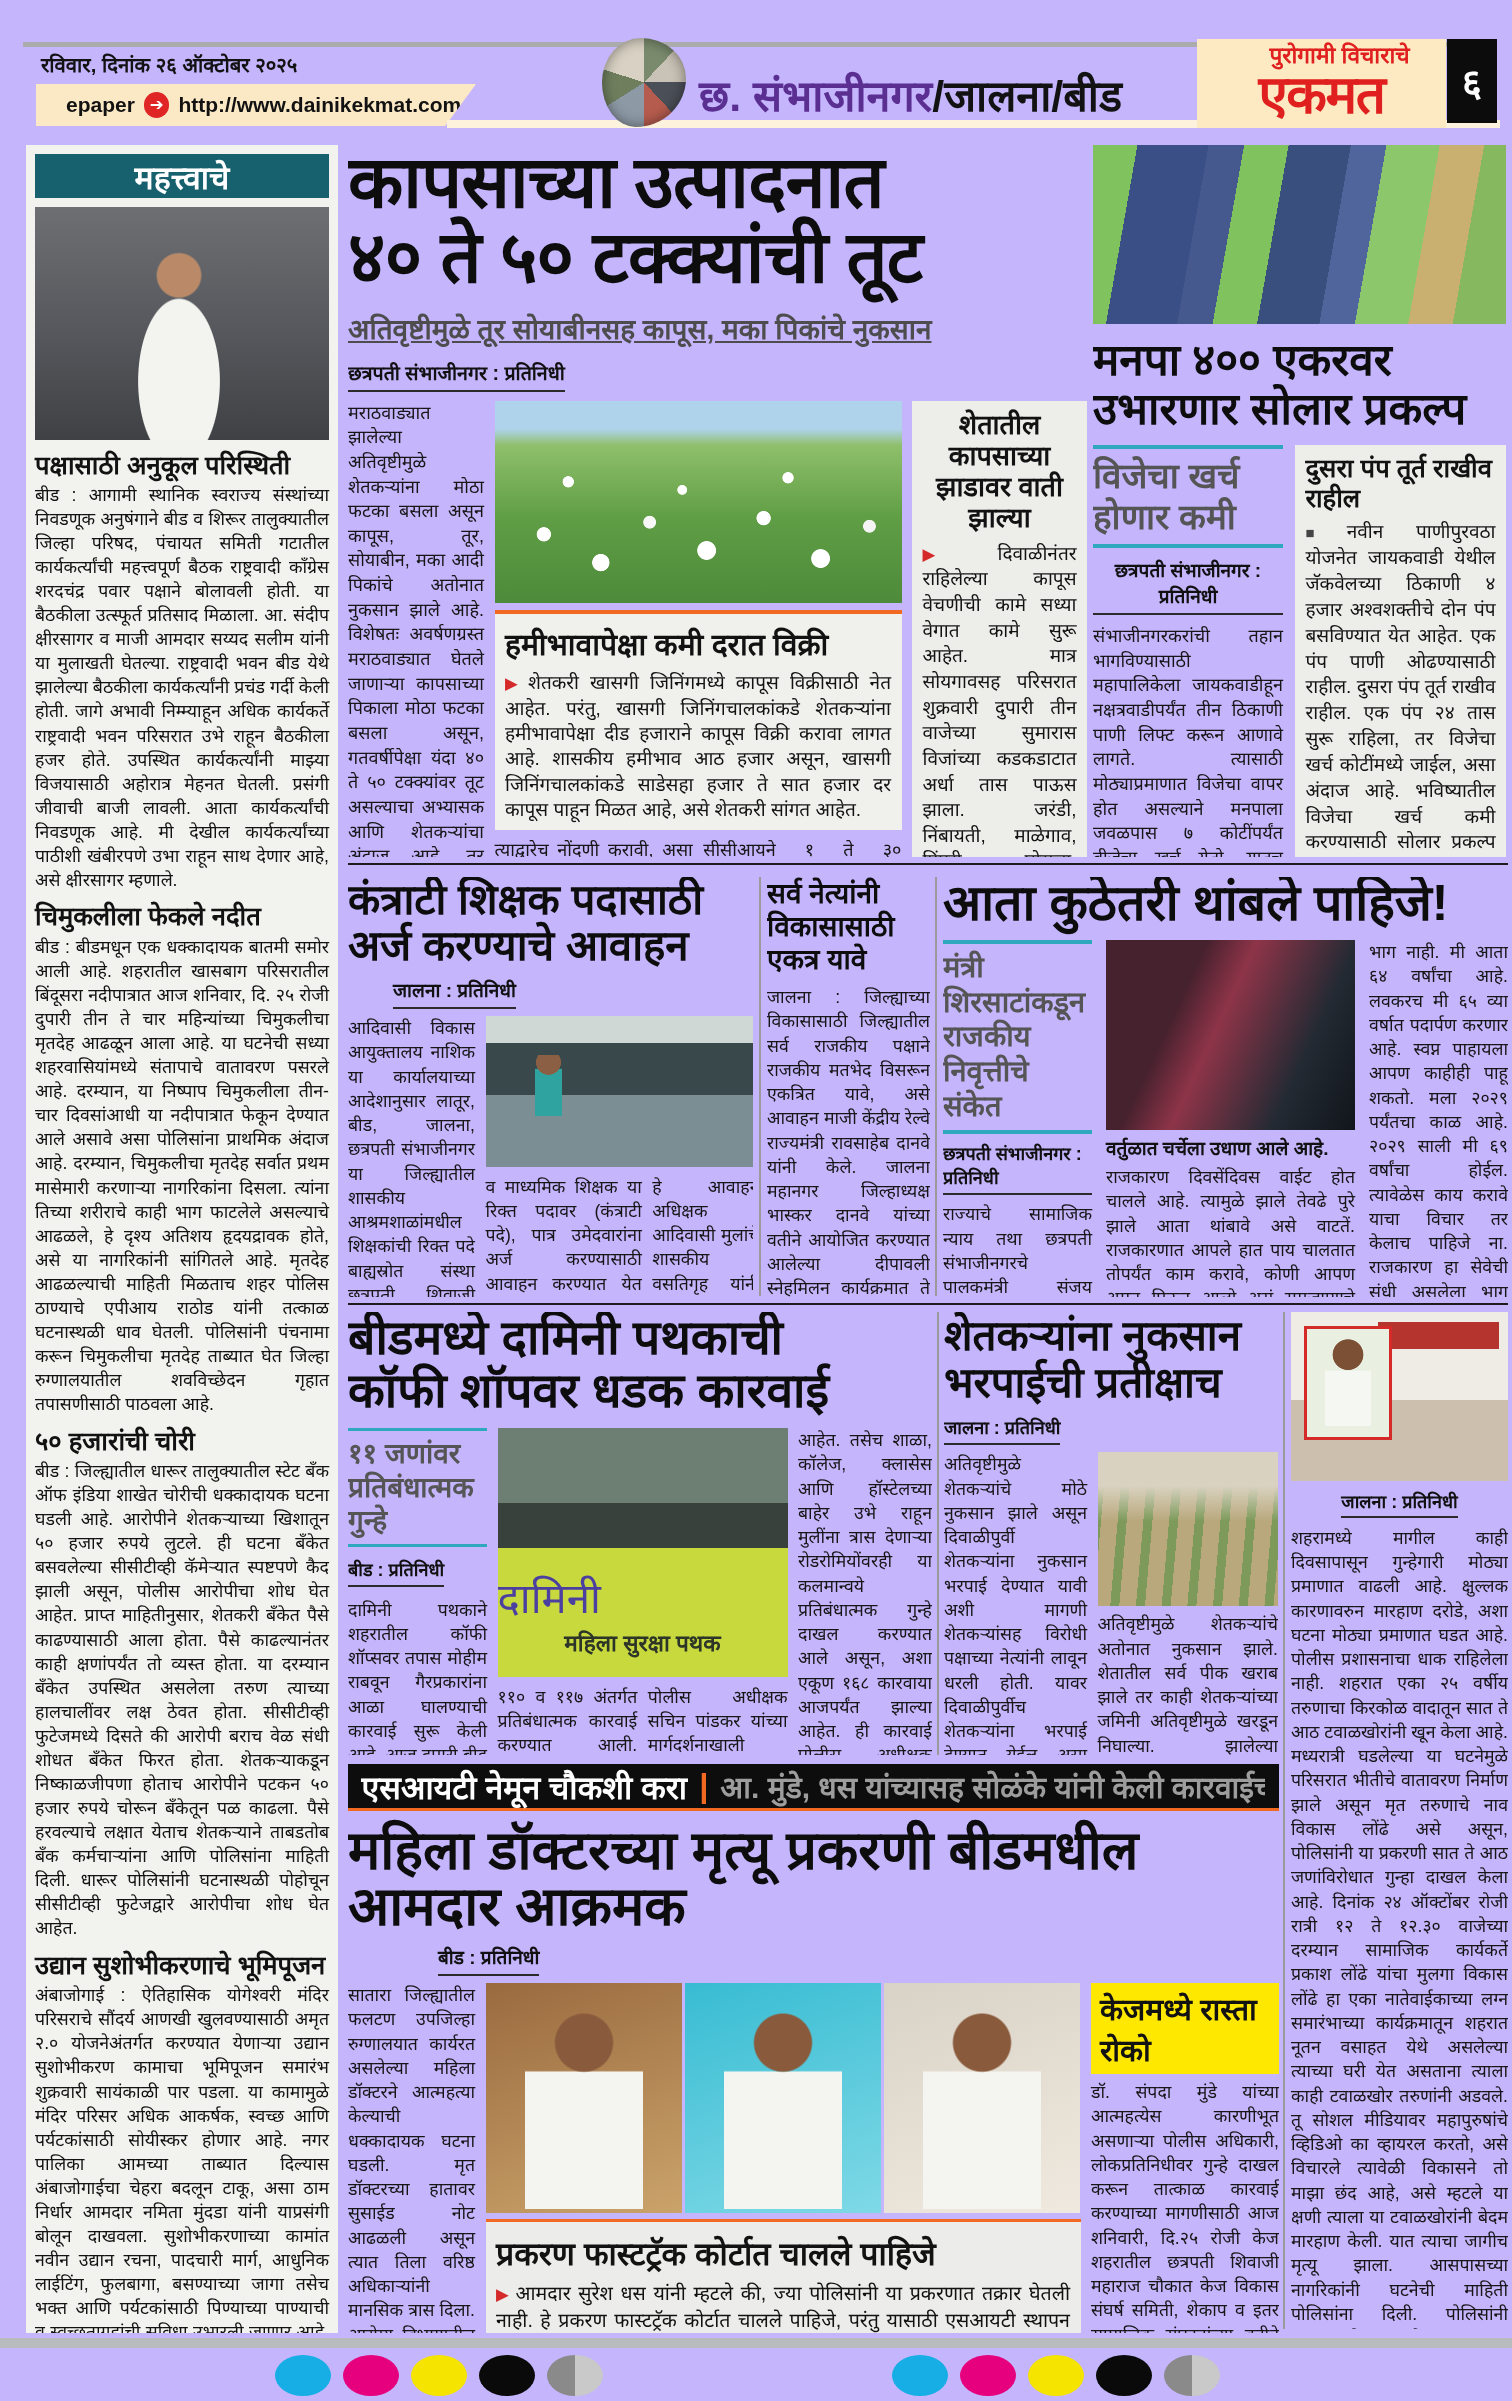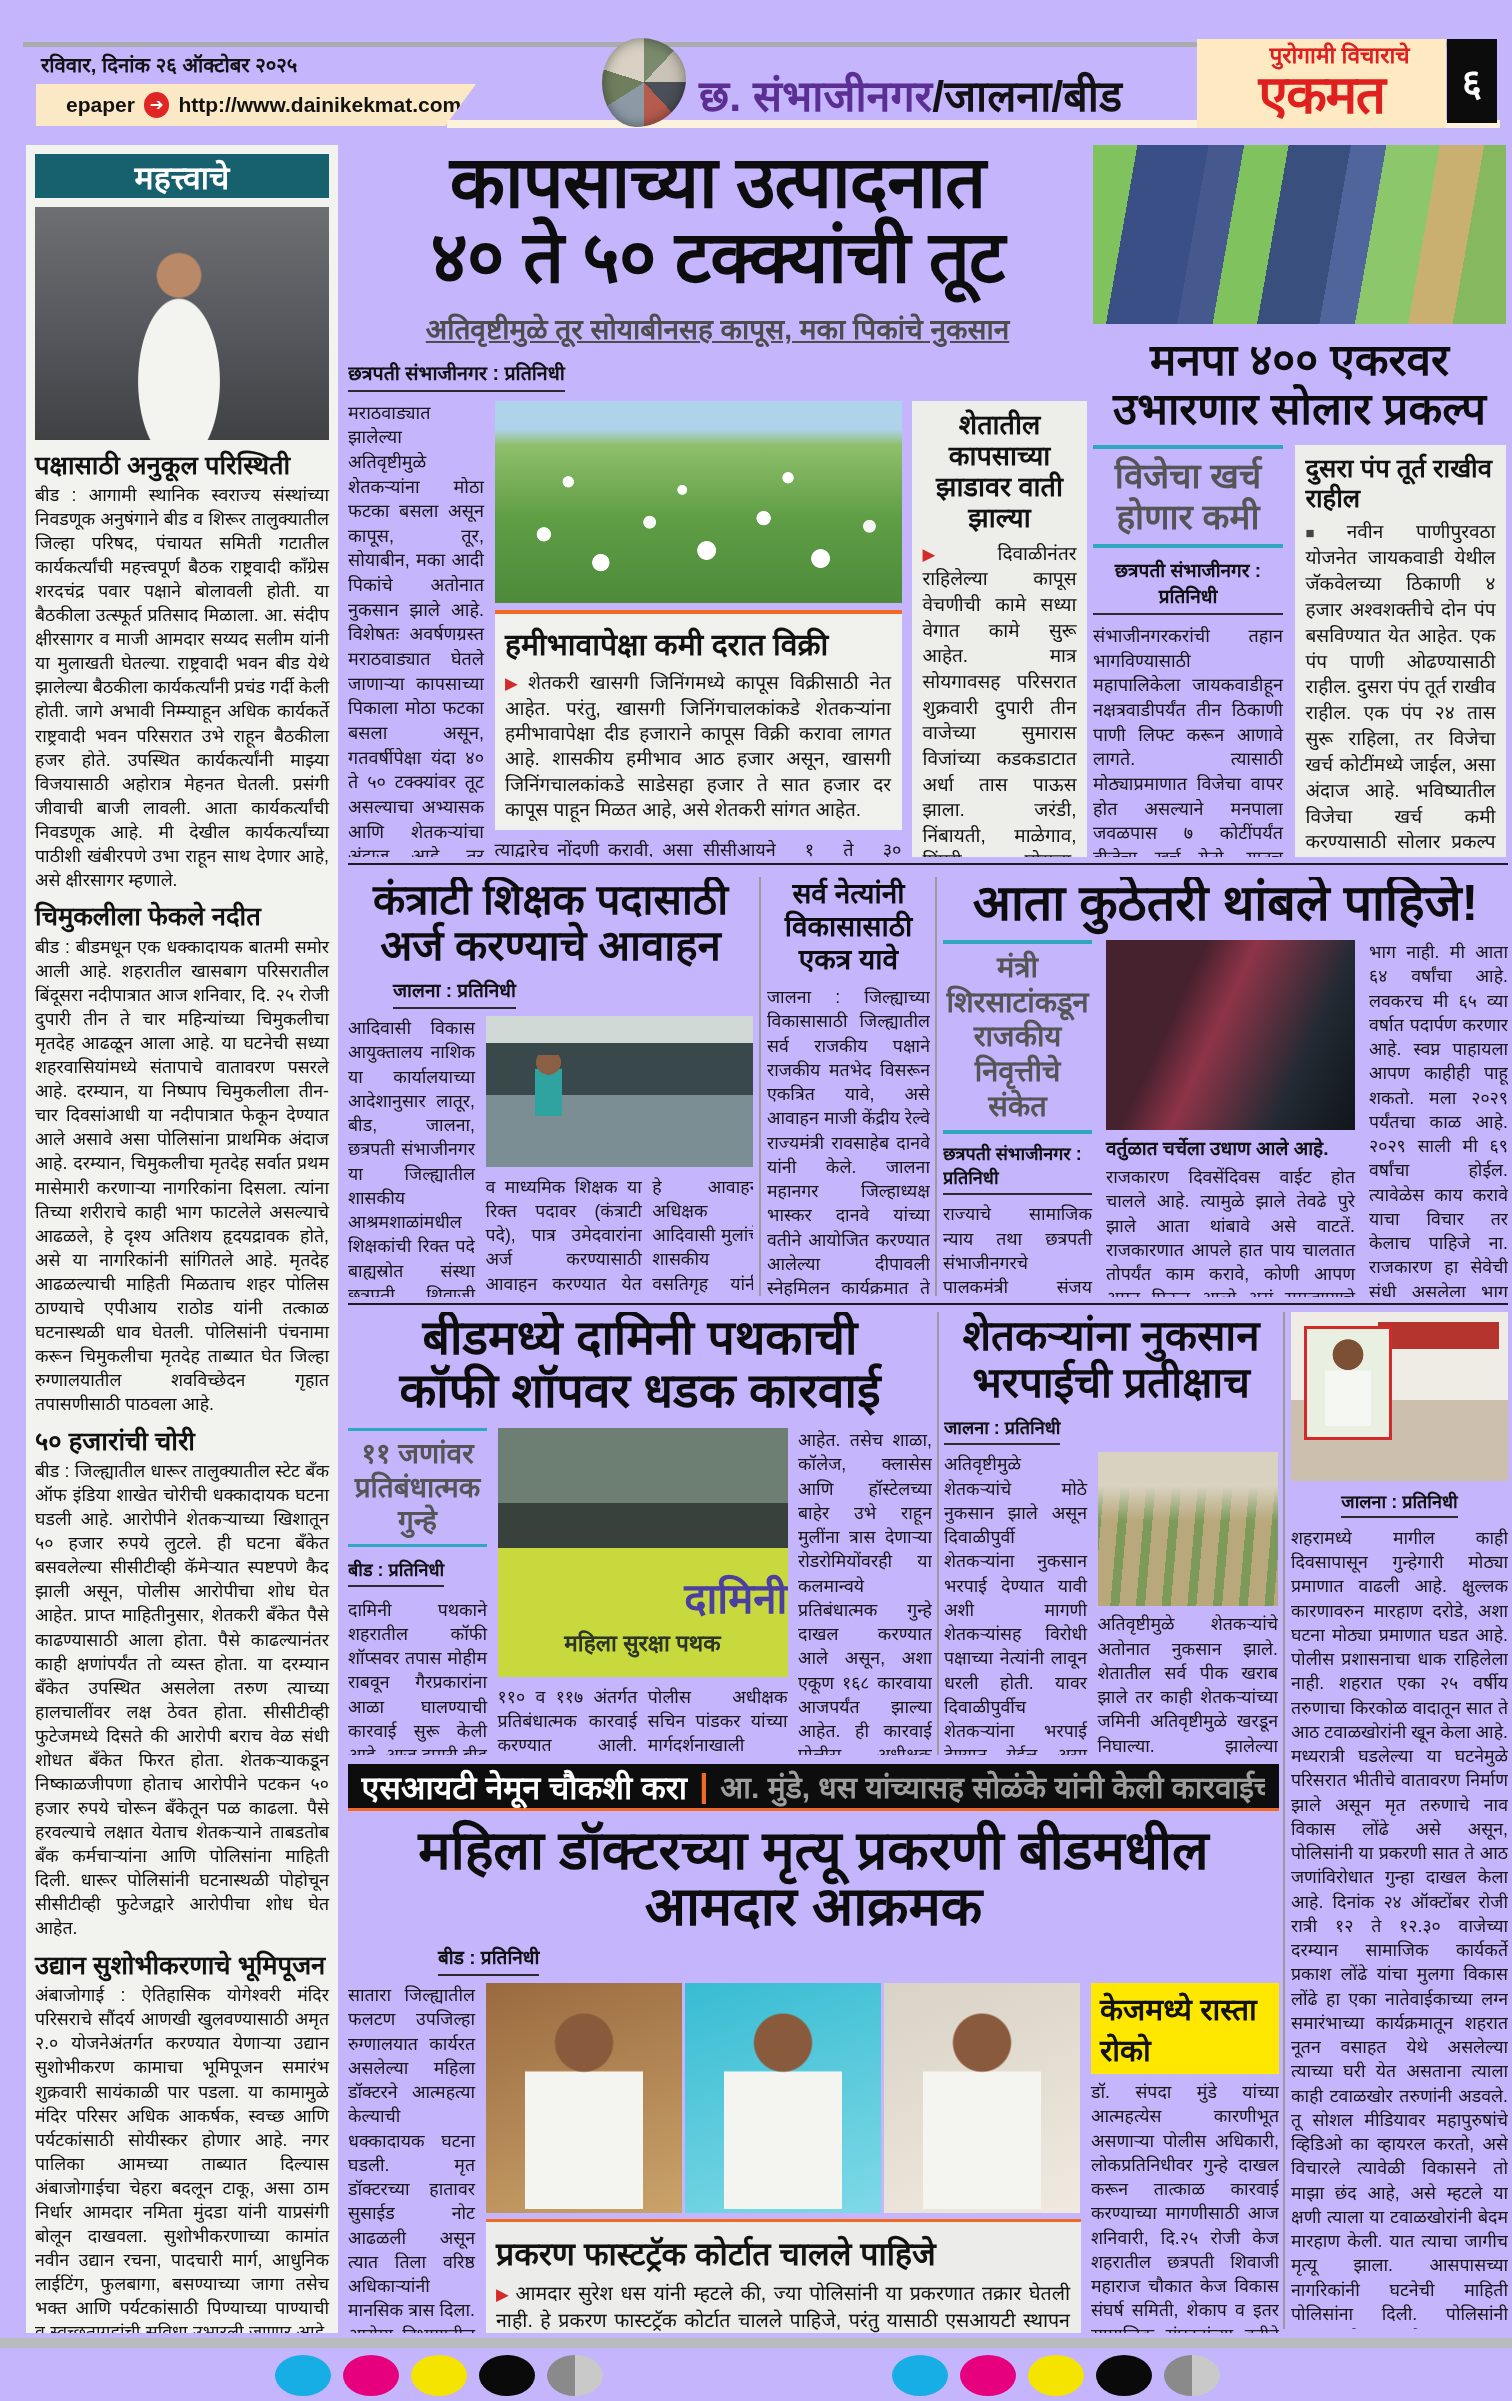--- a/index.html
+++ b/index.html
@@ -1,20 +1,20 @@
 <!DOCTYPE html>
 <html style="font-size:12px"><head>
 <meta charset="utf-8">
 <style>
   html,body{margin:0;padding:0;background:#e8e8e8;}
   .page{position:relative;width:1512px;height:2401px;background:#c4b5fd;overflow:hidden;
         font-family:"Liberation Sans","DejaVu Sans",sans-serif;color:#121212;}
   .abs{position:absolute;}
   .bt{font-size:18px;line-height:1.37;text-align:justify;color:#161616;}
-  .hl{font-weight:800;color:#0d0d0d;text-align:center;}
+  .hl{font-weight:800;color:#0d0d0d;text-align:left;}
   .byline{font-weight:700;font-size:19.6px;color:#111;display:inline-block;border-bottom:2.3px solid #2b2b2b;padding-bottom:3.8px;}
   .rule-teal{height:3.8px;background:#2fa7bd;}
   .vline{width:1.5px;background:#9a9a9a;}
   .hline{height:2.3px;background:#1c1c1c;}
   
   .topline{background:#a9abad;}
   .dateline{font-size:20.3px;font-weight:700;}
   .epaper{background:#fbe9c6;clip-path:polygon(0 0,100% 0,93% 100%,0 100%);display:flex;align-items:center;gap:9px;padding-left:30px;font-size:21px;font-weight:700;}
   .ep-icon{width:25.6px;height:25.6px;border-radius:50%;background:#e02525;color:#fff;display:flex;align-items:center;justify-content:center;font-size:16.6px;font-weight:700;}
   .creamstrip{background:#fdf3dd;}
@@ -47,21 +47,21 @@
      radial-gradient(circle at 92% 62%,#f4f4f4 0 6px,transparent 6.8px),radial-gradient(circle at 18% 40%,#fff 0 5.3px,transparent 6px),
      radial-gradient(circle at 72% 38%,#fff 0 5.3px,transparent 6px),radial-gradient(circle at 46% 44%,#fff 0 4.5px,transparent 5.3px);}
   .ph-solar{background:linear-gradient(100deg,#7fc25e 0 10%,#3a4f86 10% 26%,#46598f 26% 34%,#7fc25e 34% 44%,#39507e 44% 58%,#50659c 58% 66%,#8cc86b 66% 78%,#c9b071 78% 88%,#86b95f 88% 100%);}
   .ph-class{background:linear-gradient(180deg,#cfd8d4 0 18%,#39484a 18% 52%,#7b8e93 52% 100%);}
   .ph-class:after{content:"";position:absolute;left:18%;top:26%;width:10%;height:40%;background:radial-gradient(circle at 50% 12%,#8a5f43 0 22%,transparent 23%),linear-gradient(180deg,transparent 22%,#2fa3a0 23% 100%);}
   .ph-shirsat{background:linear-gradient(115deg,#46212e 0 30%,#8e3448 45%,#232a33 75%,#11151b 100%);}
   .ph-shirsat:after{content:"";position:absolute;left:14%;top:18%;width:70%;height:80%;
      background:radial-gradient(circle at 28% 18%,#b78а68 0 0),radial-gradient(circle at 28% 20%,#b78a68 0 13%,transparent 14%),
      linear-gradient(180deg,transparent 32%,#2c4a7c 33% 100%),radial-gradient(circle at 74% 24%,#a97f60 0 12%,transparent 13%);}
   .ph-car{background:linear-gradient(180deg,#6d7f72 0 30%,#38413b 30% 48%,#c8d93e 48% 100%);}
-  .car-txt1{position:absolute;left:0;right:0;top:56%;text-align:right;font-size:42px;font-weight:700;color:#4b3fa0;}
+  .car-txt1{position:absolute;left:0;right:0;top:56%;text-align:left;font-size:42px;font-weight:400;color:#4b3fa0;}
   .car-txt2{position:absolute;left:0;right:0;top:80%;text-align:center;font-size:22.6px;font-weight:800;color:#2c3527;}
   .ph-flood{background:repeating-linear-gradient(95deg,#7d9a5a 0 9px,#b9a87c 9px 25.6px);}
   .ph-flood:after{content:"";position:absolute;inset:0;background:linear-gradient(180deg,#d9d2c0 0 22%,transparent 45%);}
   .ph-police{background:linear-gradient(180deg,#efece6 0 52%,#cdbfae 52% 100%);}
   .ph-police .banner{position:absolute;left:40%;top:6%;width:56%;height:16%;background:#b5352e;}
   .inset{position:absolute;left:6%;top:8%;width:38%;height:64%;border:3.8px solid #d42a2a;background:#e9f0e2;}
   .inset:after{content:"";position:absolute;left:22%;top:10%;width:56%;height:80%;
      background:radial-gradient(circle at 50% 18%,#7c5034 0 20%,transparent 21%),linear-gradient(180deg,transparent 36%,#f5f8f2 37% 100%);}
   .portrait{flex:1;position:relative;overflow:hidden;}
   .portrait:after{content:"";position:absolute;left:20%;top:12%;width:60%;height:86%;

